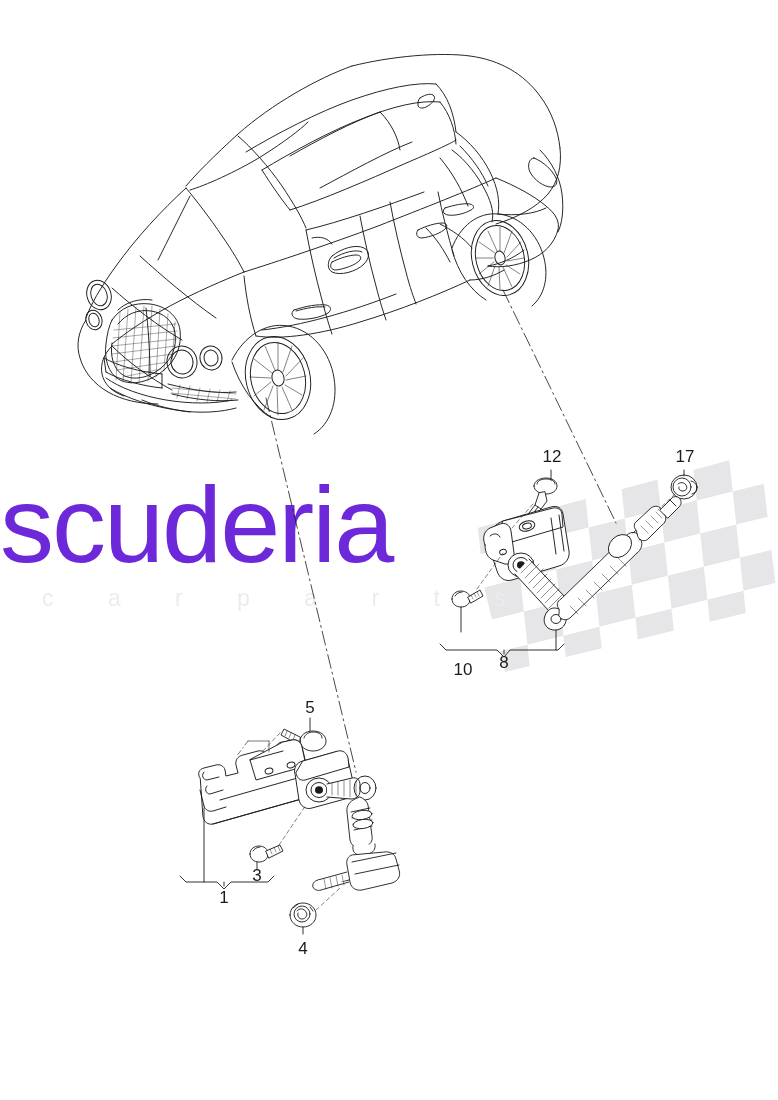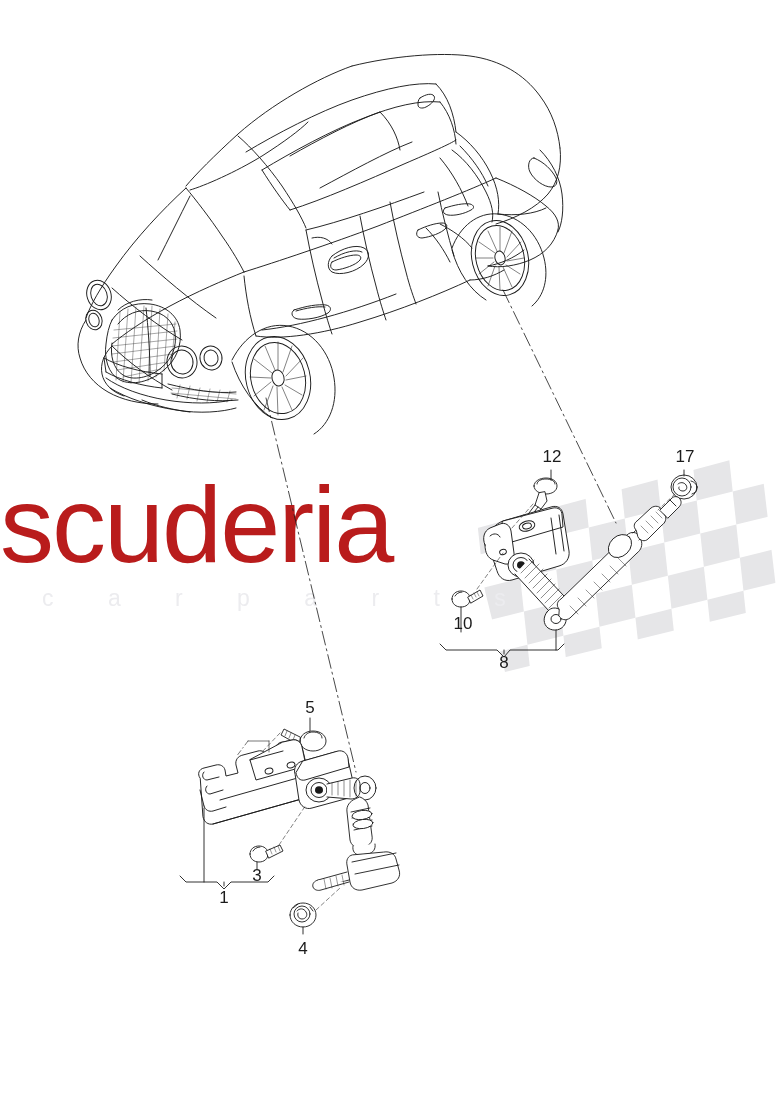--- a/index.html
+++ b/index.html
@@ -27,21 +27,21 @@
   
   #watermark-wordmark {
     position: absolute;
     left: 0px;
     top: 470px;
     width: 560px;
     height: 110px;
     font-size: 108px;
     letter-spacing: -2px;
     font-weight: 400;
-    color: #b91c1c;
+    color: #6d28d9;
     line-height: 110px;
     white-space: nowrap;
     user-select: none;
   }
   #watermark-subtext {
     position: absolute;
     left: 42px;
     top: 583px;
     width: 520px;
     height: 30px;
@@ -632,19 +632,19 @@
   <div class="callout" style="left:217px; top:888px; width:14px;">1</div>
 
   <div class="callout" style="left:250px; top:866px; width:14px;">3</div>
 
   <div class="callout" style="left:296px; top:939px; width:14px;">4</div>
 
   <div class="callout" style="left:303px; top:698px; width:14px;">5</div>
 
   <div class="callout" style="left:497px; top:653px; width:14px;">8</div>
 
-  <div class="callout wide" style="left:450px; top:614px;text-align:center;">10</div>
+  <div class="callout wide" style="left:450px; top:660px;text-align:center;">10</div>
 
   <div class="callout wide" style="left:672px; top:447px;">17</div>
 
   <div class="callout wide" style="left:539px; top:447px;">12</div>
 
 </div>
 
 </body></html>

